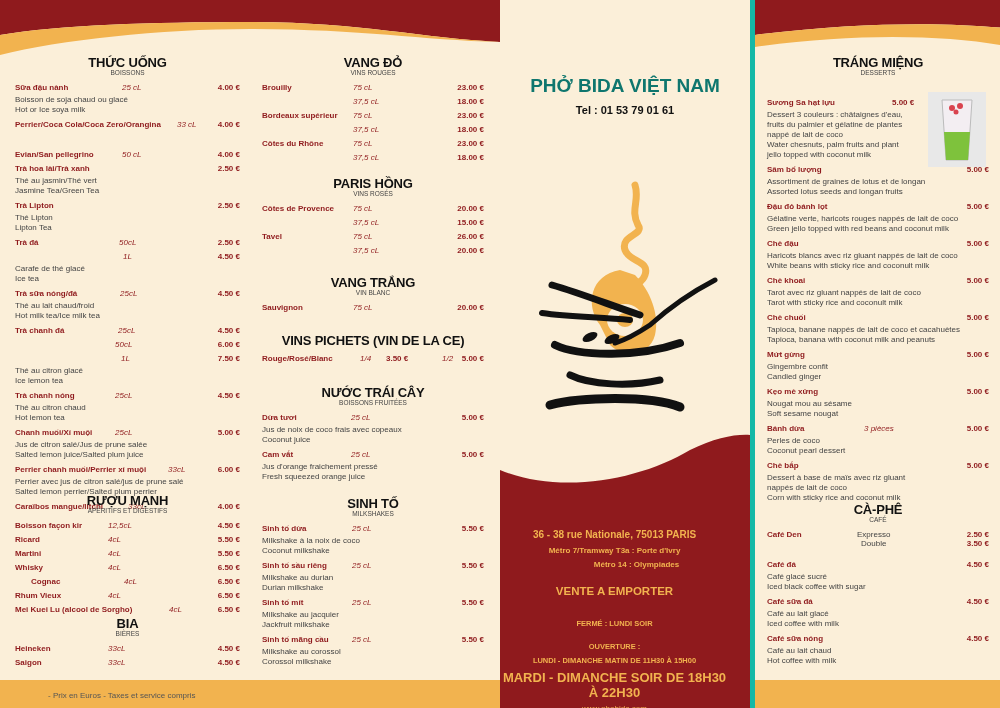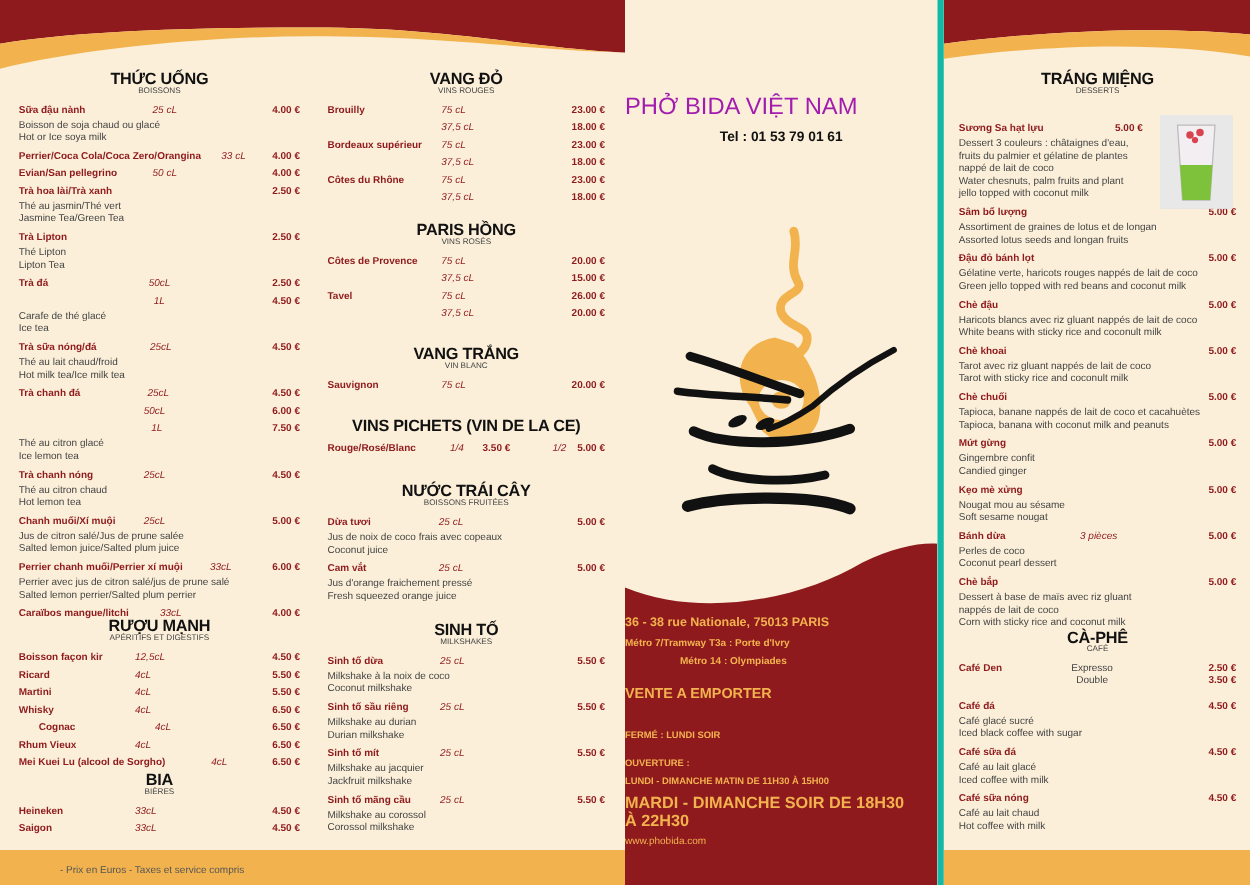--- a/index.html
+++ b/index.html
@@ -14,25 +14,25 @@
   .header-svg { position: absolute; left: 0; top: 0; }
   .section { position: absolute; }
   .sec-title { text-align: center; font-weight: bold; font-size: 13px; color: #111; letter-spacing: -0.2px; }
   .sec-sub { text-align: center; font-size: 6.5px; color: #444; margin-top: -1px; margin-bottom: 5px; }
   .item { position: relative; font-size: 8px; line-height: 10px; margin-bottom: 3px; }
   .row { position: relative; height: 14px; }
   .name { position: absolute; left: 0; top: 2px; font-weight: bold; color: #8f1a1d; font-size: 8px; white-space: nowrap; }
   .vol { position: absolute; top: 2px; font-style: italic; color: #8f1a1d; font-size: 8px; white-space: nowrap; }
   .price { position: absolute; right: 0; top: 2px; font-weight: bold; color: #8f1a1d; font-size: 8px; white-space: nowrap; }
   .desc { color: #444; font-size: 8px; line-height: 10px; }
-  .center-title { position: absolute; top: 75px; left: 0; width: 250px; color: #a21caf; font-weight: normal; font-size: 19px; }
+  .center-title { position: absolute; top: 75px; left: 0; width: 250px; text-align: center; color: #0f766e; font-weight: bold; font-size: 19px; }
   .center-tel { position: absolute; top: 104px; left: 0; width: 250px; text-align: center; color: #111; font-weight: bold; font-size: 11px; }
   .logo { position: absolute; left: 30px; top: 175px; }
   .center-red { position: absolute; left: 0; top: 420px; }
-  .ci { position: absolute; left: 0; width: 229px; color: #f2b34f; font-weight: bold; }
+  .ci { position: absolute; left: 0; width: 229px; text-align: center; color: #f2b34f; font-weight: bold; margin-top: 36px; }
   .dessert-img { position: absolute; left: 928px; top: 92px; width: 58px; height: 75px; background: #ddd; border-radius: 2px; }
 </style>
 </head>
 <body>
 
 <div class="panel" id="p-left">
   <svg class="header-svg" width="500" height="60">
     <path d="M0,0 H500 V42 C420,38 360,22 250,22 C150,22 60,25 0,35 Z" fill="#8f1a1d"></path>
     <path d="M0,35 C60,25 150,22 250,22 C360,22 420,38 500,42 C420,40 360,29 250,29 C160,29 60,40 0,55 Z" fill="#f2b34f"></path>
   </svg>
@@ -43,21 +43,21 @@
     <div id="list-boissons">
         <div class="item">
           <div class="row">
             <span class="name">Sữa đậu nành</span>
             <span class="vol" style="left: 107px;">25 cL</span>
             <span class="price">4.00 €</span>
           </div>
           <div class="desc">Boisson de soja chaud ou glacé</div>
           <div class="desc">Hot or Ice soya milk</div>
         </div>
-        <div class="item" style="margin-bottom: 0px;">
+        <div class="item" style="margin-bottom: 16px;">
           <div class="row">
             <span class="name">Perrier/Coca Cola/Coca Zero/Orangina</span>
             <span class="vol" style="left: 162px;">33 cL</span>
             <span class="price">4.00 €</span>
           </div>
         </div>
         <div class="item" style="margin-bottom: 0px;">
           <div class="row">
             <span class="name">Evian/San pellegrino</span>
             <span class="vol" style="left: 107px;">50 cL</span>

